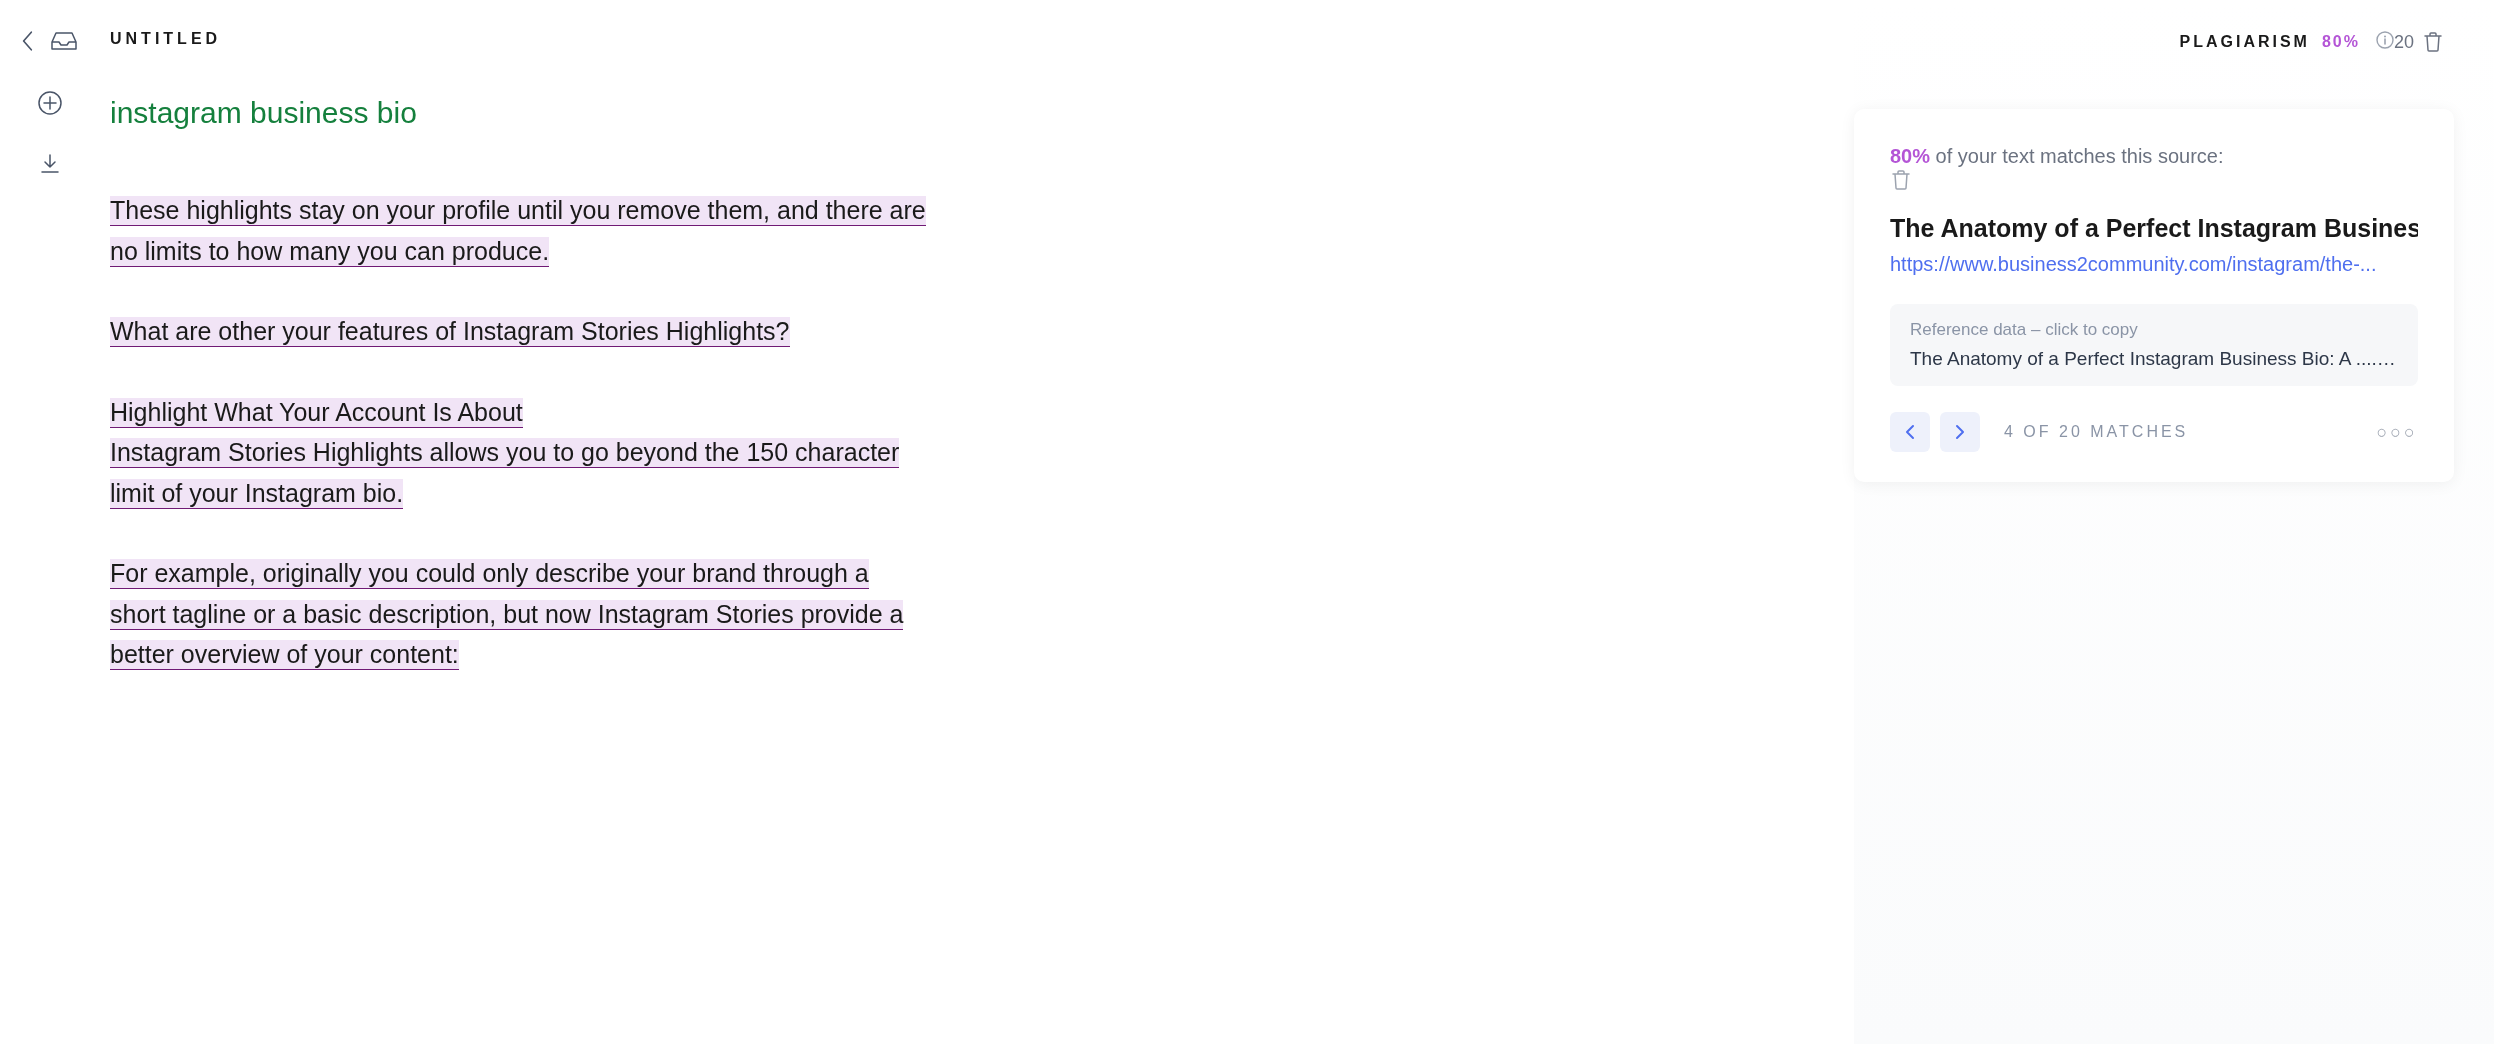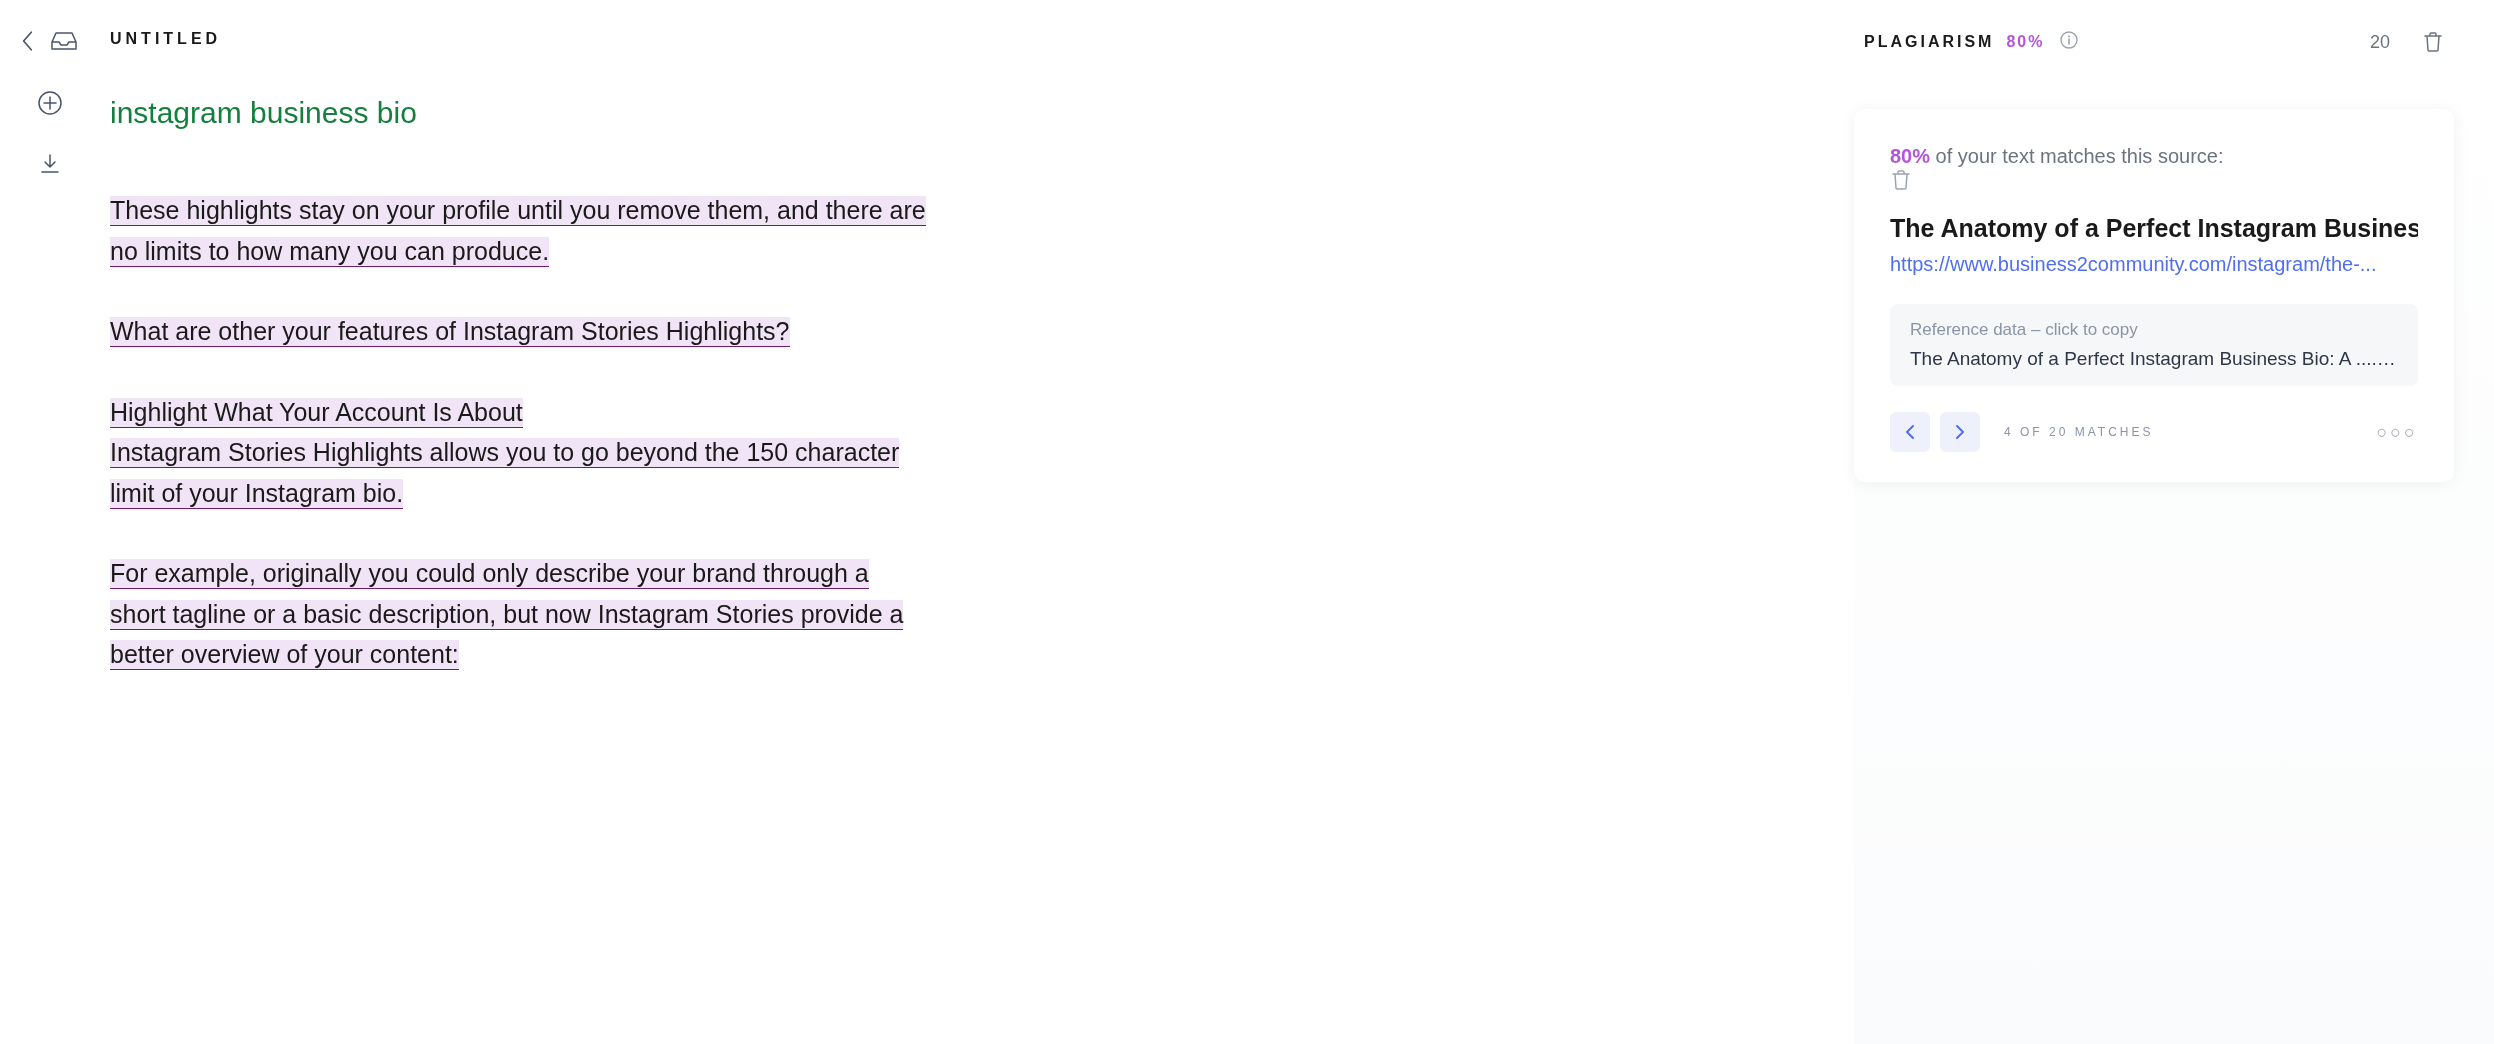--- a/index.html
+++ b/index.html
@@ -67,21 +67,21 @@
     .right-pane {
       flex: 1;
       padding: 30px 40px 0 0;
       max-width: 640px;
       margin-left: auto;
       background: linear-gradient(to bottom, #ffffff 0%, #fafbfc 100%);
     }
     .right-header {
       display: flex;
       align-items: center;
-      justify-content: space-between;
+      justify-content: flex-end;
       margin-bottom: 55px;
       padding: 0 10px;
     }
     .right-header-left {
       display: flex;
       align-items: center;
       gap: 12px;
     }
     .plag-label {
       font-size: 16px;
@@ -95,21 +95,21 @@
       letter-spacing: 2px;
       color: #b455d6;
     }
     .info-icon {
       color: #9ca3af;
       margin-left: 4px;
     }
     .right-header-right {
       display: flex;
       align-items: center;
-      gap: 32px;
+      gap: 8px;
     }
     .count-20 {
       font-size: 18px;
       color: #6b7280;
     }
     .card {
       background: #ffffff;
       border-radius: 10px;
       box-shadow: 0 2px 16px rgba(0,0,0,0.06);
       padding: 36px 36px 30px 36px;
@@ -179,21 +179,21 @@
       height: 40px;
       background: #eef1fb;
       border-radius: 6px;
       display: flex;
       align-items: center;
       justify-content: center;
       cursor: pointer;
       color: #4f6fef;
     }
     .pager-text {
-      font-size: 12px;
+      font-size: 16px;
       letter-spacing: 3px;
       color: #8a94a6;
       margin-left: 14px;
     }
     .dots {
       color: #9ca3af;
       font-size: 18px;
       letter-spacing: 3px;
     }
   </style>

